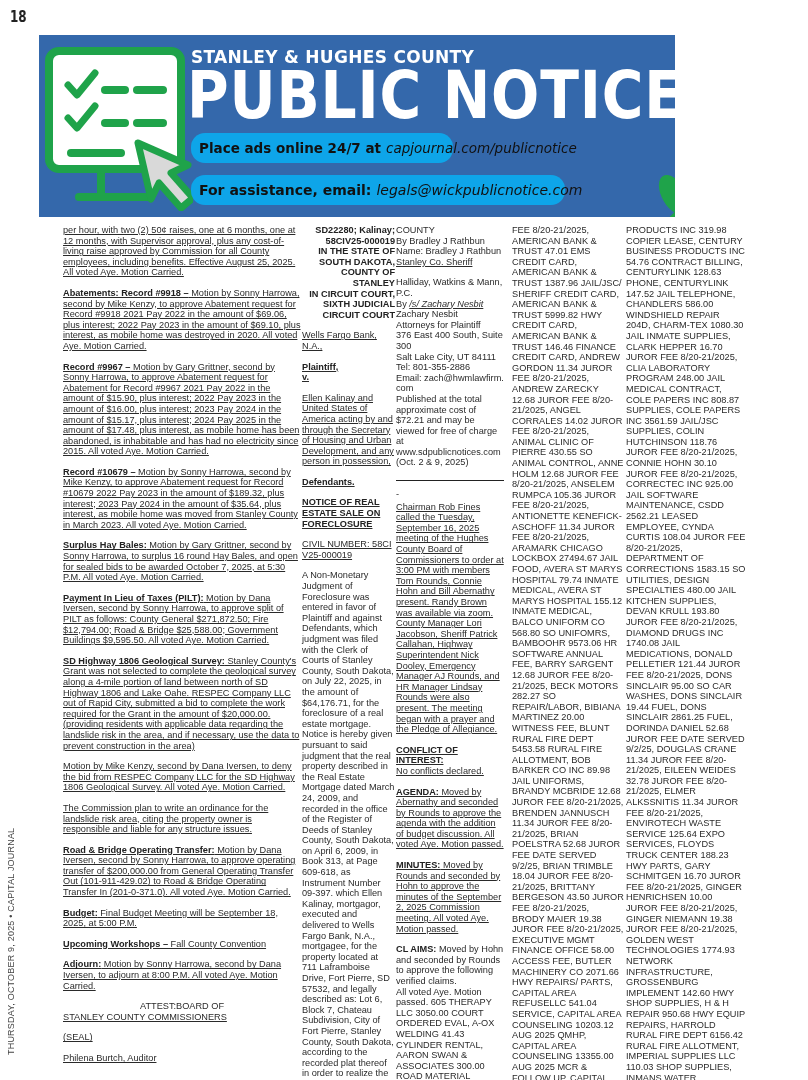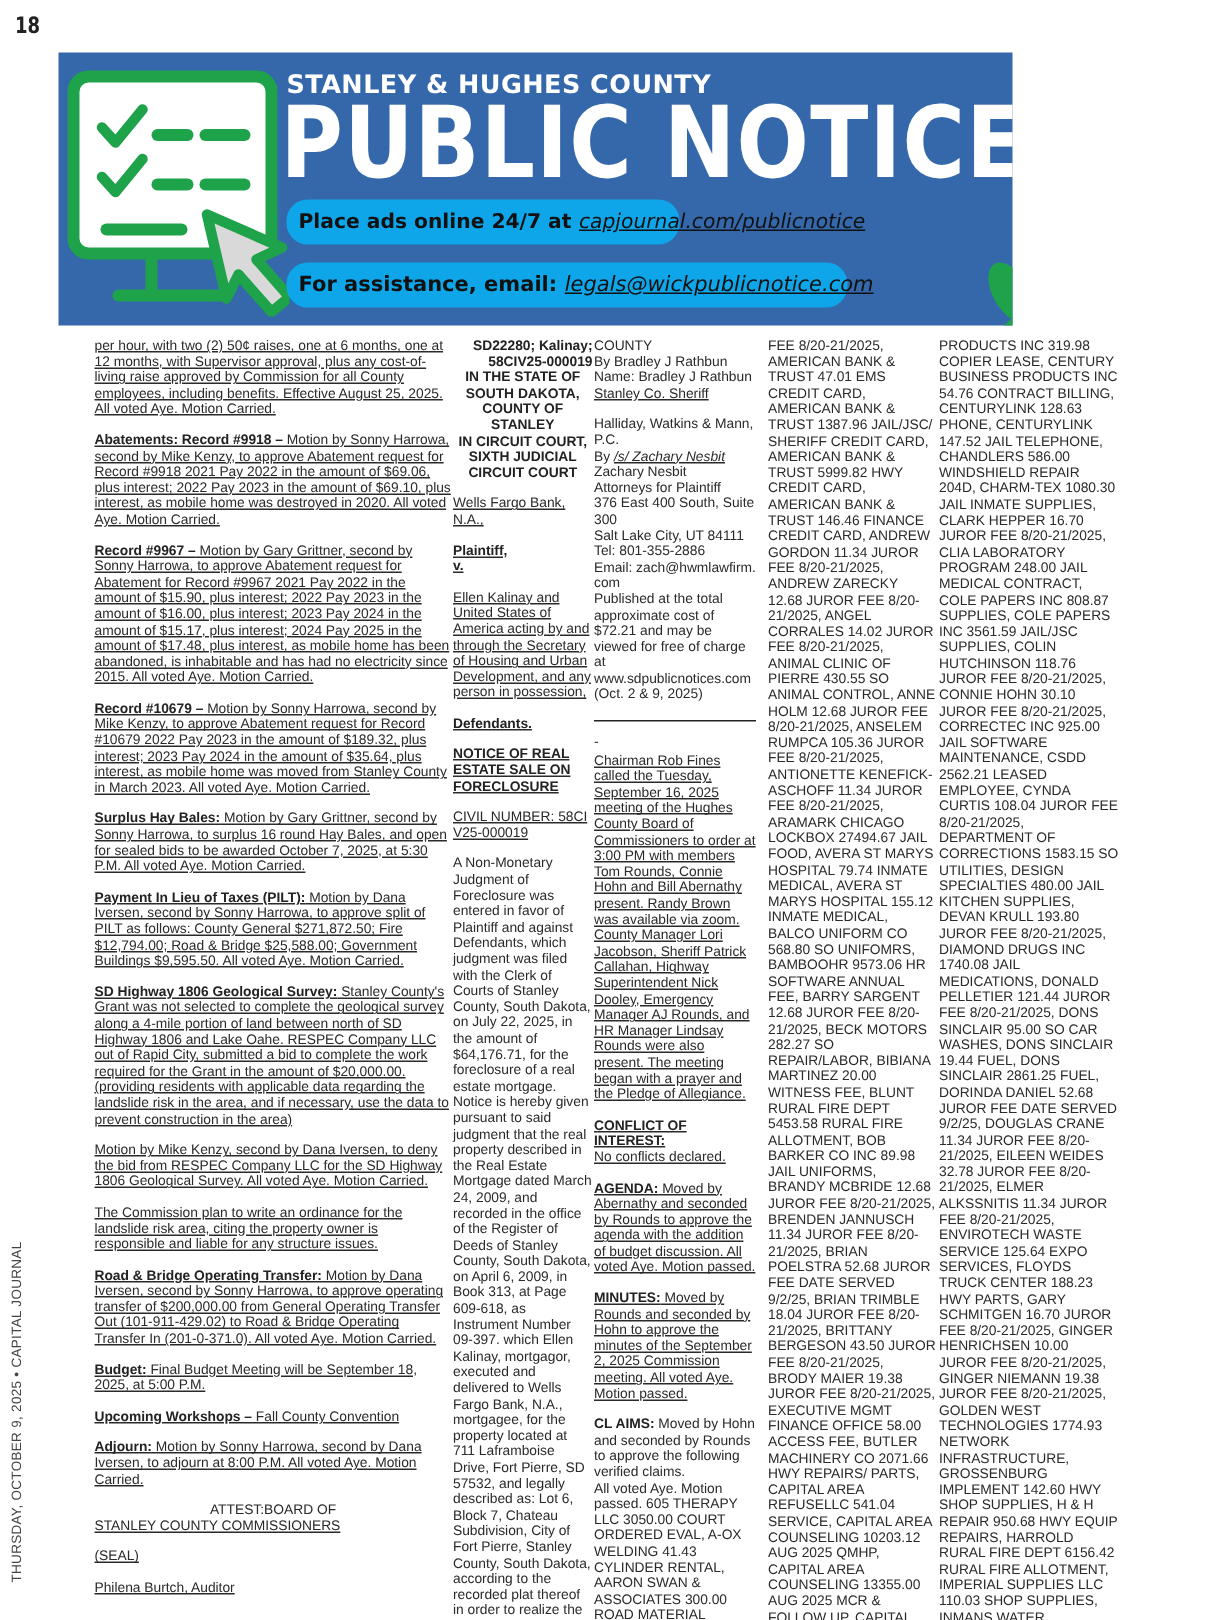--- a/index.html
+++ b/index.html
@@ -28,21 +28,21 @@
     font-family: "DejaVu Sans", sans-serif; font-weight: bold; font-size: 66px; color: #fff;
     letter-spacing: 1px; line-height: 1; transform: scaleX(0.86); transform-origin: left top;
     white-space: nowrap;
   }
   .pill {
     position: absolute; background: #0ea5e9; border-radius: 14px; height: 30px;
     display: flex; align-items: center; padding: 0 8px;
     font-size: 16px; color: #111; white-space: nowrap;
     font-family: "DejaVu Sans", sans-serif; font-weight: 600;
   }
-  .pill .em { font-style: italic; font-weight: normal; margin-left: 5px; text-decoration: underline; }
+  .pill .em { font-style: italic; font-weight: normal; margin-left: 5px; }
   .pill-1 { left: 152px; top: 98px; width: 262px; font-size: 13.5px; }
   .pill-2 { left: 152px; top: 140px; width: 374px; font-size: 14px; }
 
   .col {
     position: absolute; top: 225px; font-size: 9.2px; line-height: 10.6px; color: #2a2a2a;
   }
   .col p { margin-bottom: 10px; text-decoration: underline; }
   .col b { font-weight: bold; color: #222; }
   .col-1 { left: 63px; width: 238px; }
   .col-2 { left: 302px; width: 93px; }
@@ -137,21 +137,21 @@
     <span>Craig Heller, Chairman</span>
   </p>
   <div>Published at the total approximate cost of $247.08 and may be viewed for free of charge at www.sdpublicnotices.com</div>
 
 </div>
 
 <div class="col col-2">
   <div class="center" style="text-align:right;">
     <b>SD22280; Kalinay; 58CIV25-000019</b>
   </div>
-  <div class="center" style="margin-bottom:10px;">
+  <div class="center" style="margin-bottom:10px;text-align:right;">
     <b>IN THE STATE OF SOUTH DAKOTA, COUNTY OF STANLEY</b><br>
     <b>IN CIRCUIT COURT, SIXTH JUDICIAL CIRCUIT COURT</b>
   </div>
   <p>Wells Fargo Bank, N.A.,</p>
   <p><b>Plaintiff,</b><br><b>v.</b></p>
   <p>Ellen Kalinay and United States of America acting by and through the Secretary of Housing and Urban Development, and any person in possession,</p>
   <p><b>Defendants.</b></p>
   <p><b>NOTICE OF REAL ESTATE SALE ON FORECLOSURE</b></p>
   <p class="caps-wrap">CIVIL NUMBER: 58CIV25-000019</p>
   <div>A Non-Monetary Judgment of Foreclosure was entered in favor of Plaintiff and against Defendants, which judgment was filed with the Clerk of Courts of Stanley County, South Dakota, on July 22, 2025, in the amount of $64,176.71, for the foreclosure of a real estate mortgage. Notice is hereby given pursuant to said judgment that the real property described in the Real Estate Mortgage dated March 24, 2009, and recorded in the office of the Register of Deeds of Stanley County, South Dakota, on April 6, 2009, in Book 313, at Page 609-618, as Instrument Number 09-397. which Ellen Kalinay, mortgagor, executed and delivered to Wells Fargo Bank, N.A., mortgagee, for the property located at 711 Laframboise Drive, Fort Pierre, SD 57532, and legally described as: Lot 6, Block 7, Chateau Subdivision, City of Fort Pierre, Stanley County, South Dakota, according to the recorded plat thereof in order to realize the amount of the above-referenced judgment, plus interest accruing thereafter on said amount, together with the costs and expenses of sale, will be sold subject to redemption as provided by law as one parcel of land at public auction, subject to easements and restrictions of record, to the highest bidder for cash under the direction of the Stanley County Sheriff, at the main entrance of the Stanley County Courthouse located at 08 East 2nd Avenue, Fort Pierre, South Dakota 57532, on October 15, 2025 at 11:00 AM.</div>

